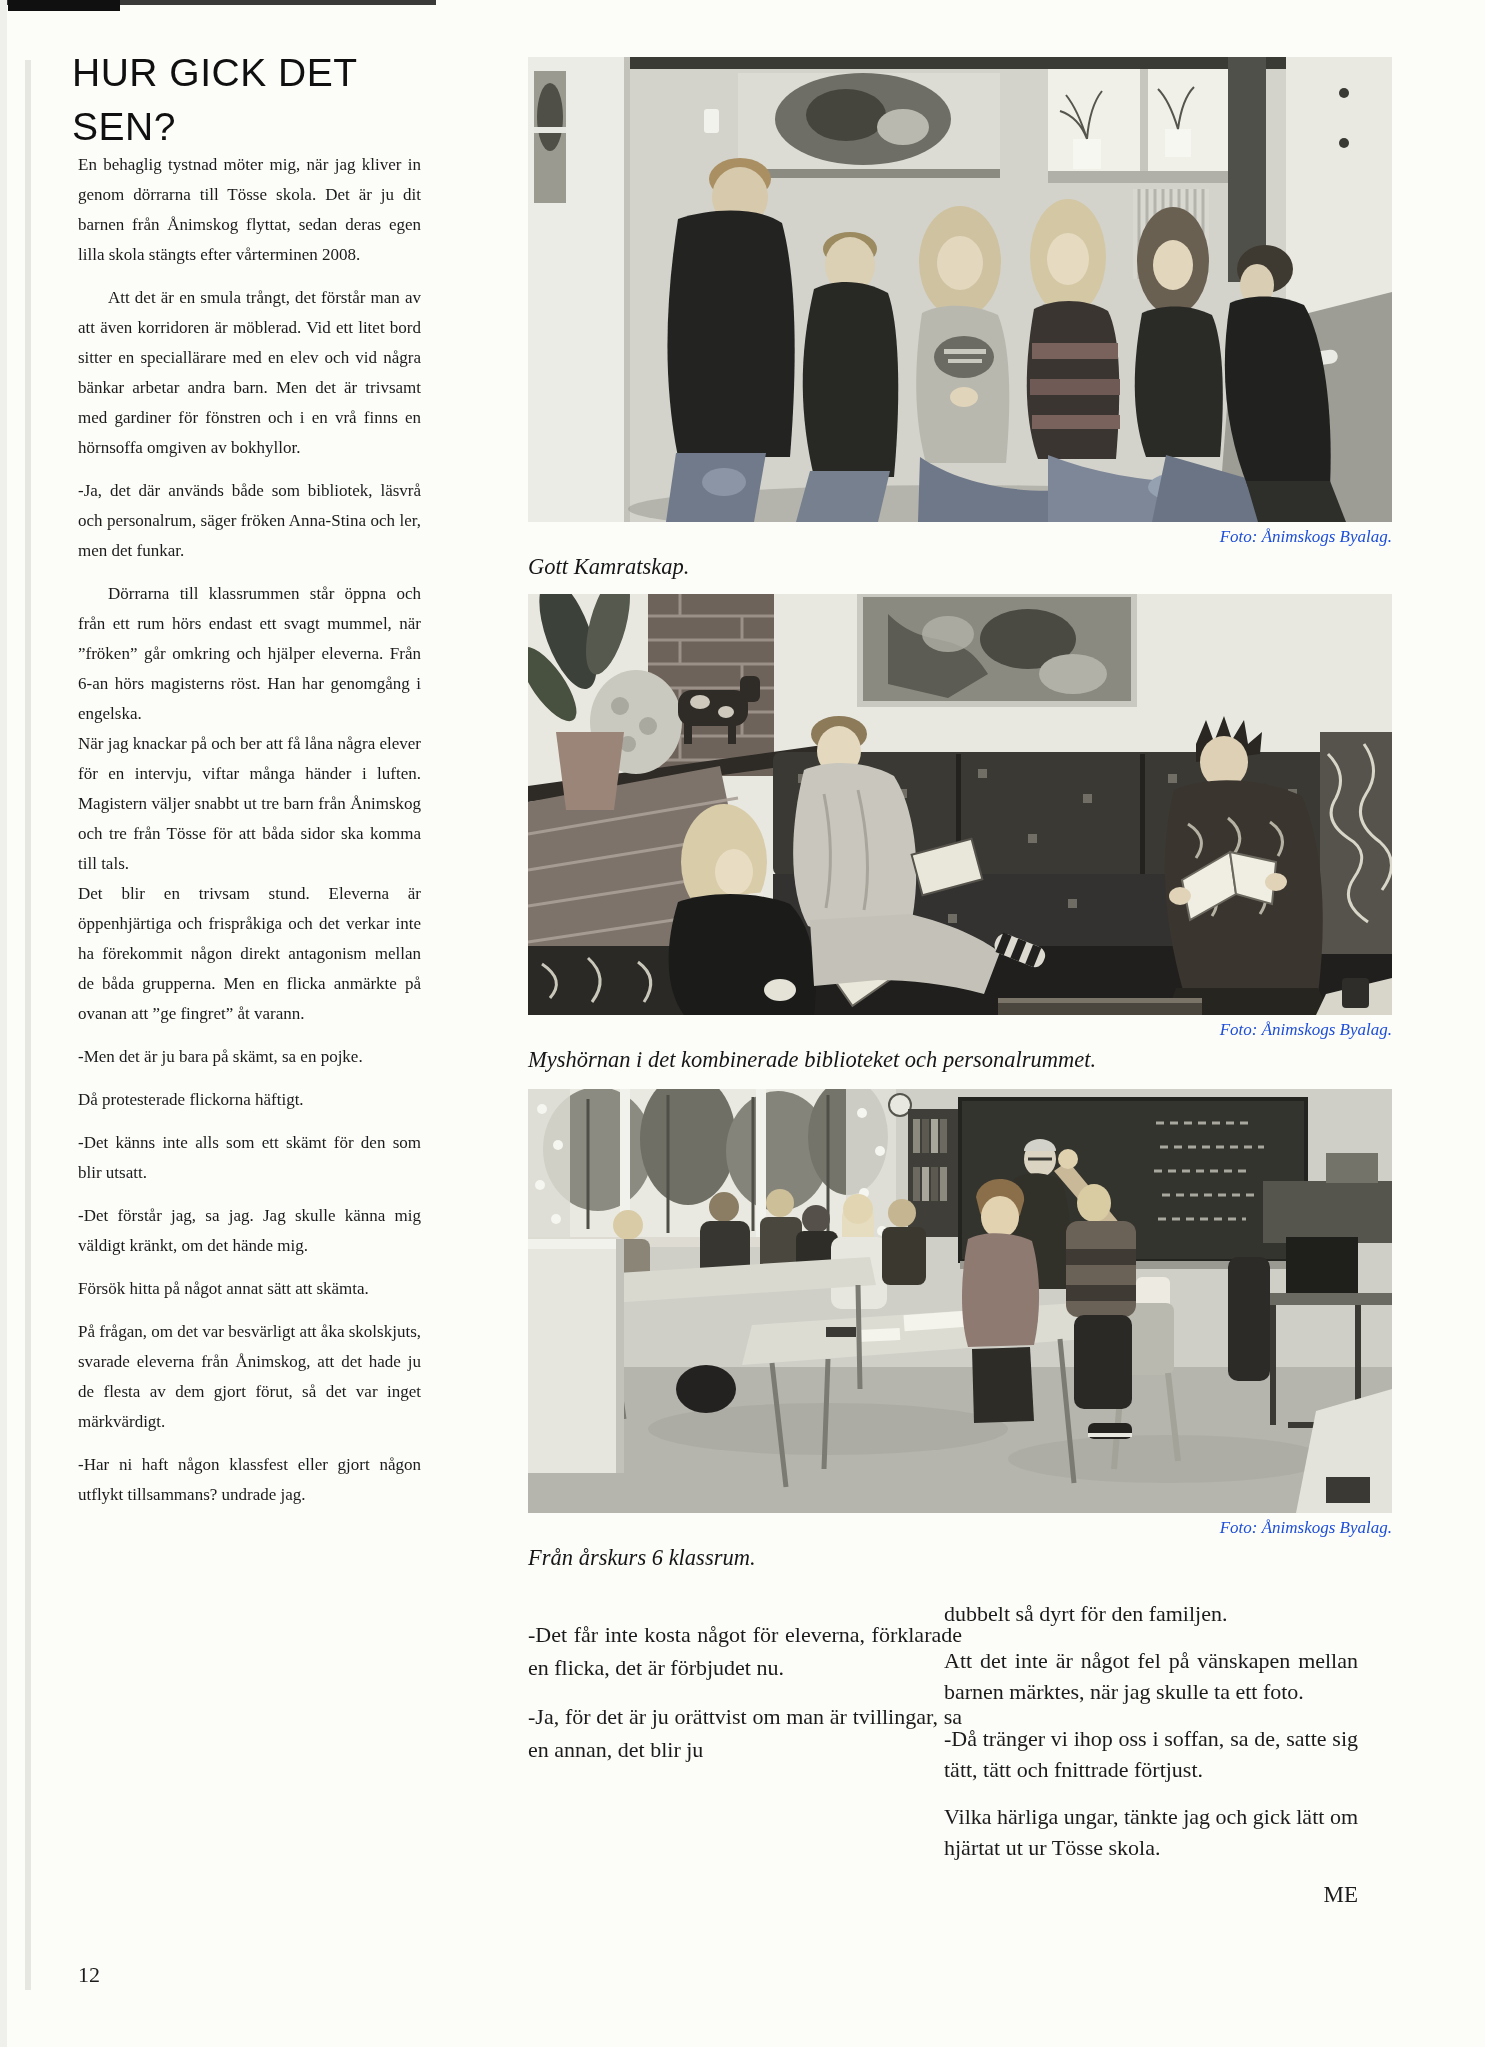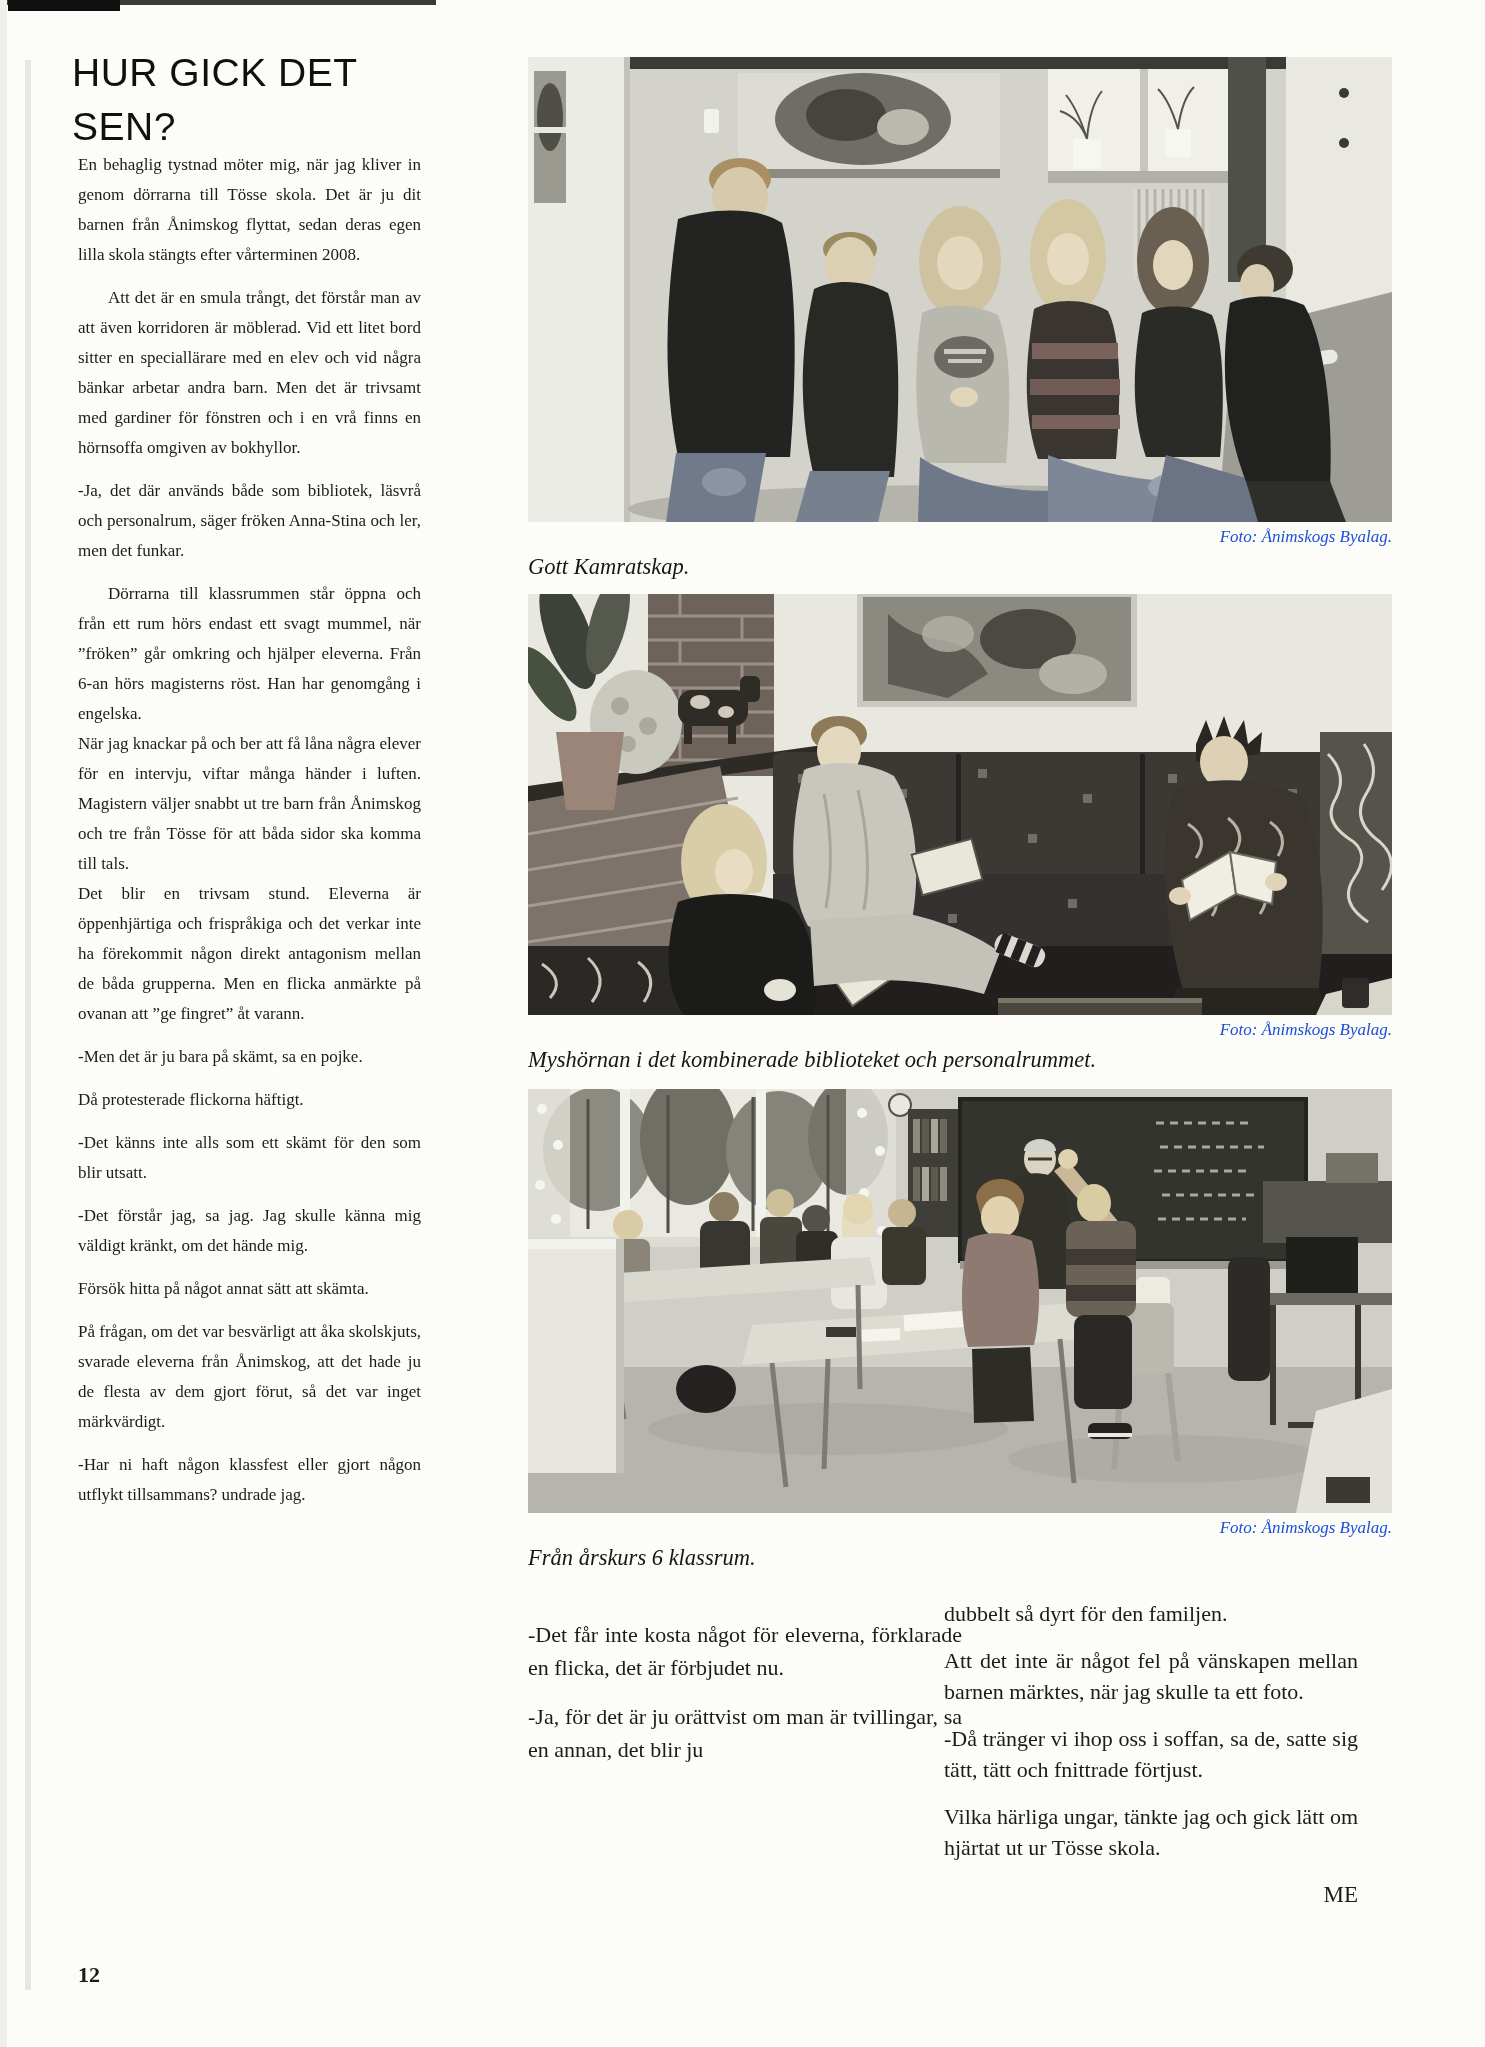--- a/index.html
+++ b/index.html
@@ -29,21 +29,21 @@
   .byline{margin-top:16px;text-align:right;font-size:23px;}
 
   
   #photo-col{position:absolute;left:528px;top:57px;width:864px;}
   .photo{display:block;width:864px;}
   .credit{margin-top:4px;text-align:right;font-style:italic;font-size:17px;line-height:22px;color:#1d4ed8;}
   .caption{margin-top:5px;text-align:left;font-style:italic;font-size:22.5px;line-height:28px;color:#161616;}
   .photo2{margin-top:13px;}
   .photo3{margin-top:15px;}
 
-  .pagenum{position:absolute;left:78px;top:1962px;font-size:22px;font-weight:bold;}
+  .pagenum{position:absolute;left:78px;top:1962px;font-size:22px;}
 </style>
 </head>
 <body>
 
 <div id="page">
 
   <div class="scan-top-bar"></div>
   <div class="scan-top-blob"></div>
   <div class="scan-left-edge"></div>
   <div class="scan-gutter"></div>

